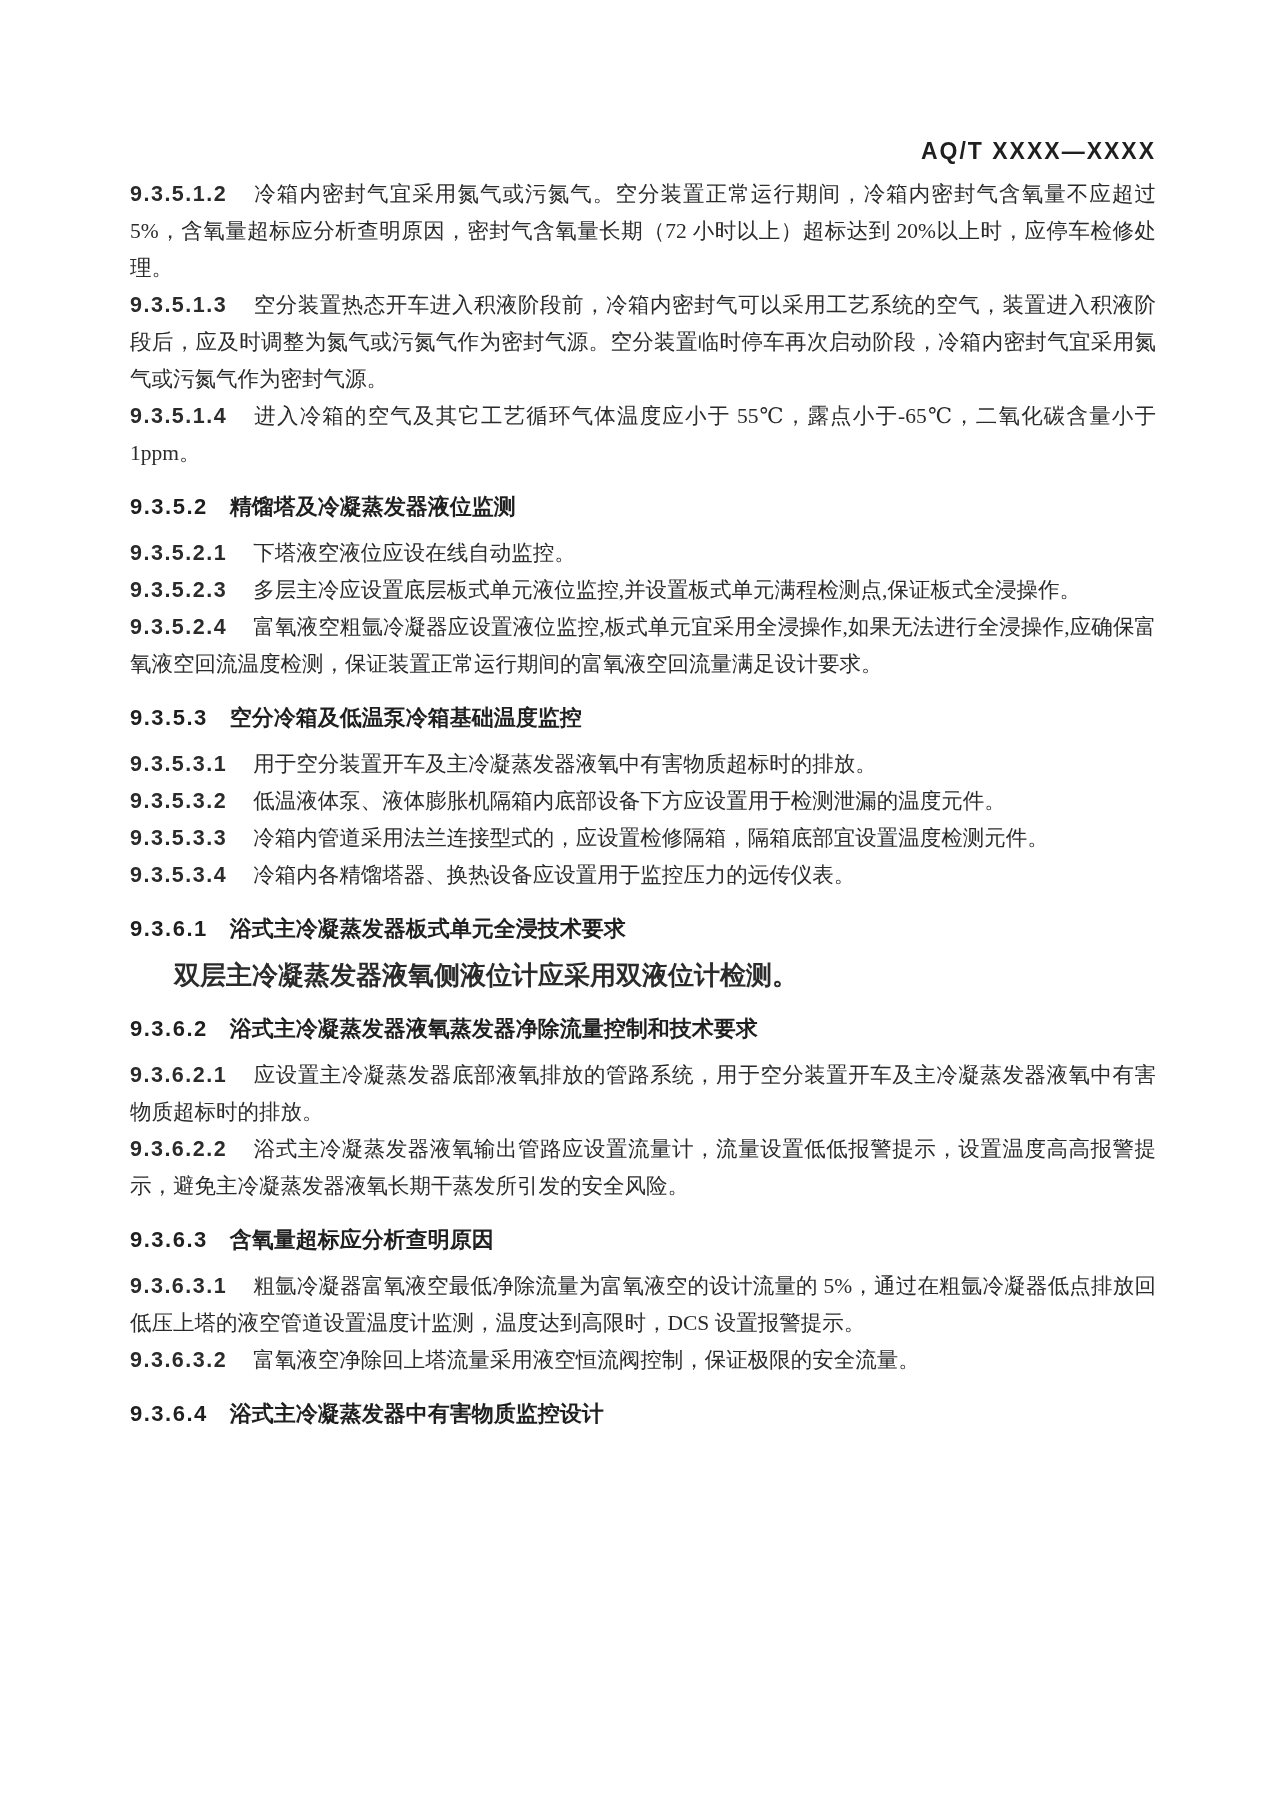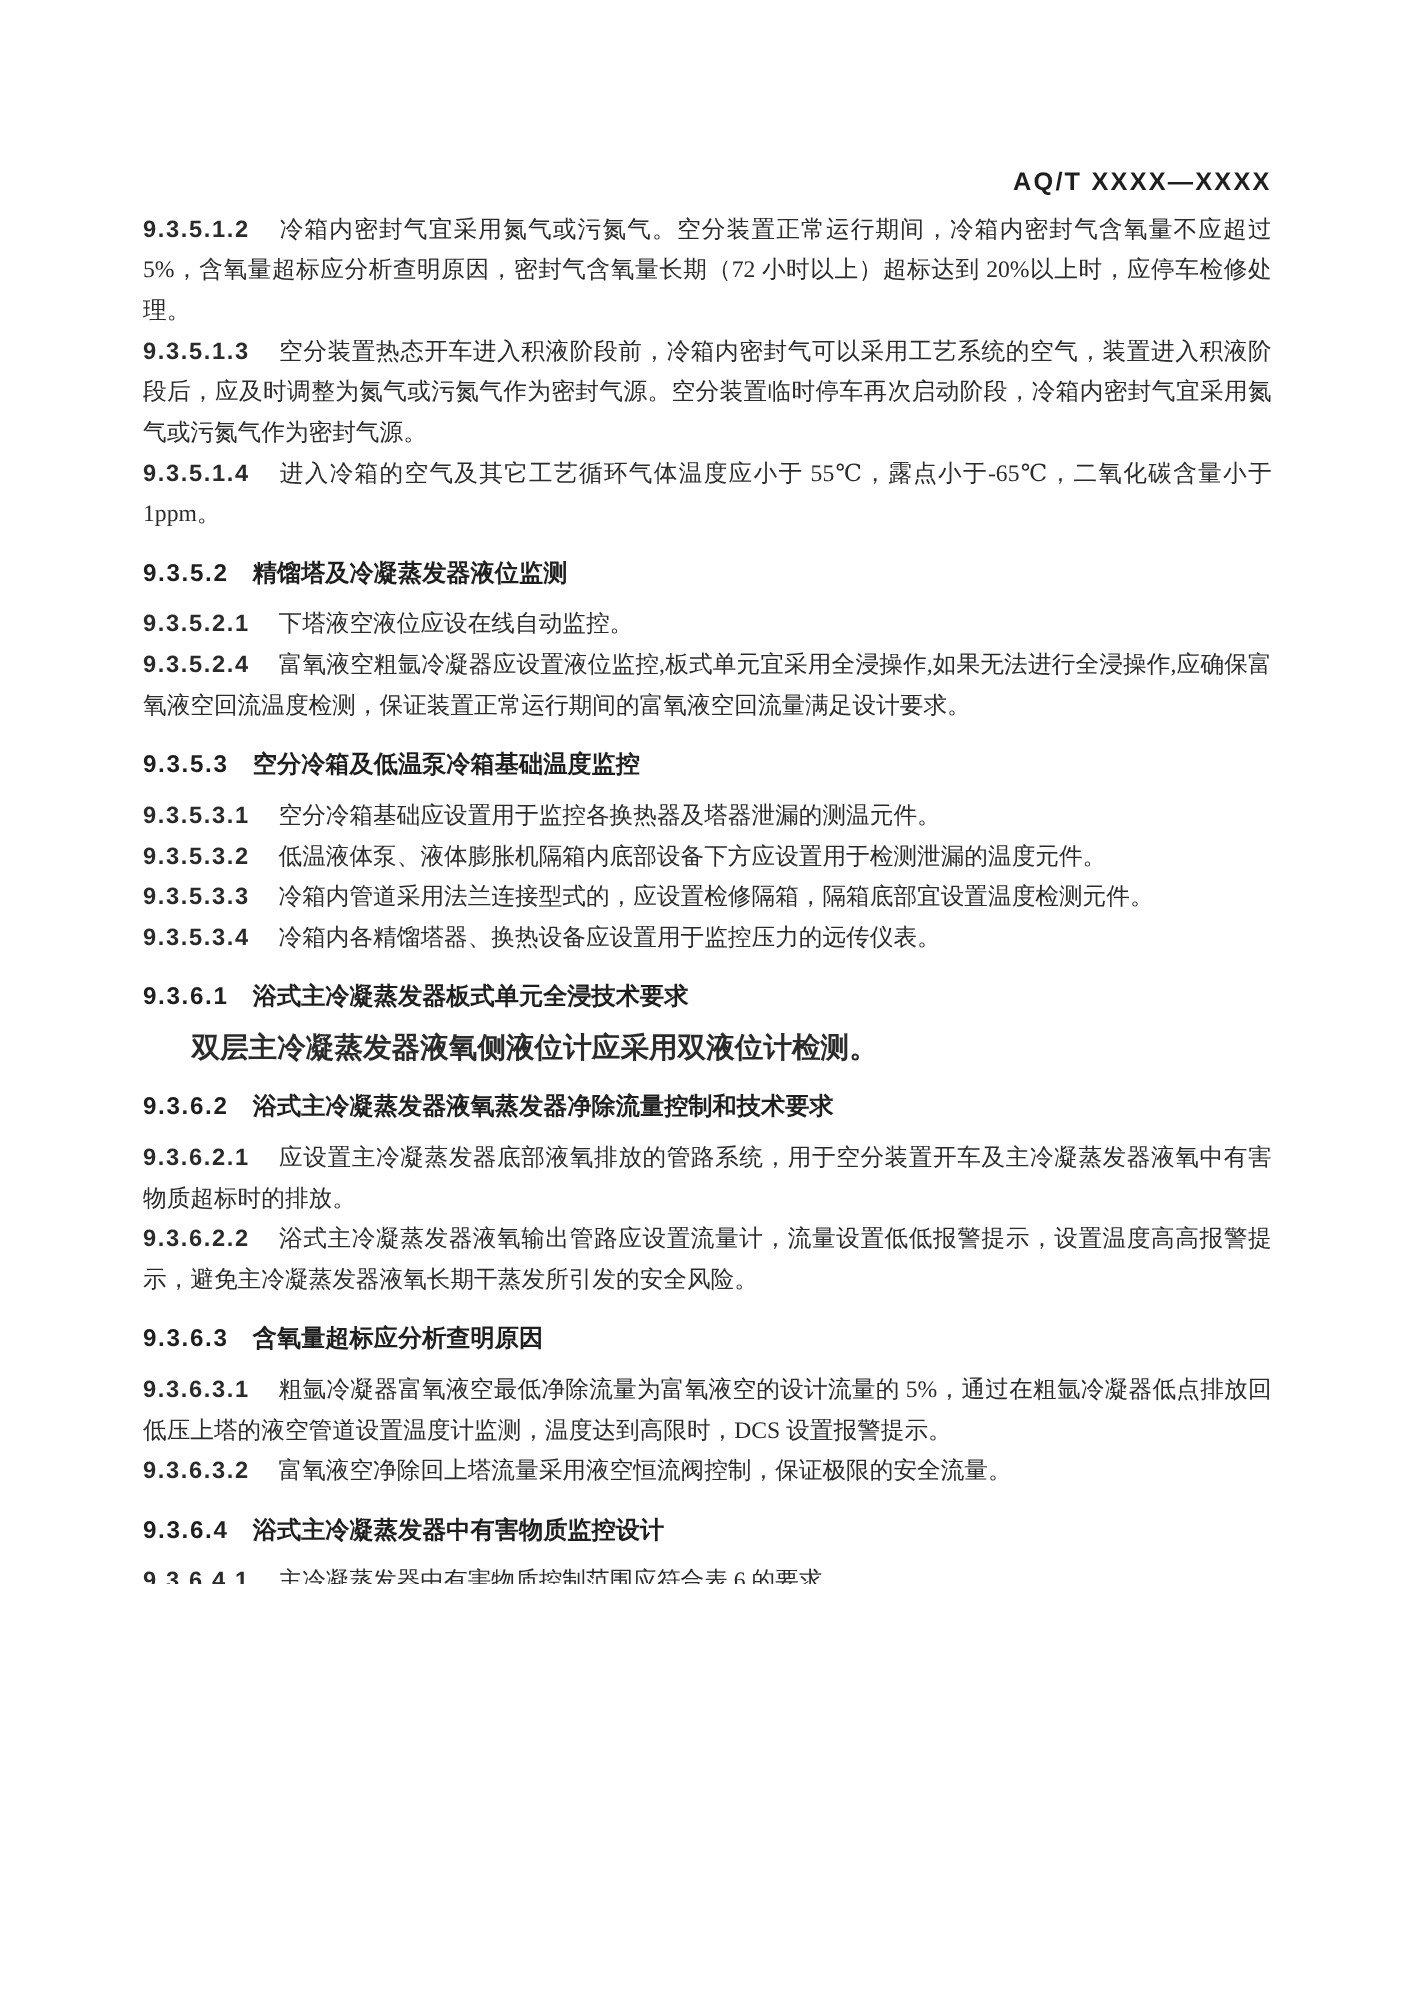--- a/index.html
+++ b/index.html
@@ -4,21 +4,20 @@
 <style>
   html, body { margin: 0; padding: 0; background: #ffffff; }
   .page {
     position: relative;
     width: 1280px;
     height: 1426px;
     background: #ffffff;
     overflow: hidden;
     font-family: "Liberation Serif", "DejaVu Serif", serif;
     color: #2b2b2b;
-    margin-top: 14px;
   }
   .running-header {
     position: absolute;
     top: 138px;
     right: 124px;
     font-family: "Liberation Sans", "DejaVu Sans", sans-serif;
     font-weight: 700;
     font-size: 23px;
     letter-spacing: 2px;
     color: #1f1f1f;
@@ -99,23 +98,24 @@
 <div class="page">
 
   <div class="running-header">AQ/T XXXX—XXXX</div>
 
   <div class="content" id="doc-content">
       <p class="para"><span class="num">9.3.5.1.2</span><span>冷箱内密封气宜采用氮气或污氮气。空分装置正常运行期间，冷箱内密封气含氧量不应超过 5%，含氧量超标应分析查明原因，密封气含氧量长期（72 小时以上）超标达到 20%以上时，应停车检修处理。</span></p>
       <p class="para"><span class="num">9.3.5.1.3</span><span>空分装置热态开车进入积液阶段前，冷箱内密封气可以采用工艺系统的空气，装置进入积液阶段后，应及时调整为氮气或污氮气作为密封气源。空分装置临时停车再次启动阶段，冷箱内密封气宜采用氮气或污氮气作为密封气源。</span></p>
       <p class="para"><span class="num">9.3.5.1.4</span><span>进入冷箱的空气及其它工艺循环气体温度应小于 55℃，露点小于-65℃，二氧化碳含量小于 1ppm。</span></p>
       <p class="heading"><span class="num">9.3.5.2</span><span>精馏塔及冷凝蒸发器液位监测</span></p>
       <p class="para"><span class="num">9.3.5.2.1</span><span>下塔液空液位应设在线自动监控。</span></p>
+      <p class="para"><span class="num">9.3.5.2.3</span><span>多层主冷应设置底层板式单元液位监控,并设置板式单元满程检测点,保证板式全浸操作。</span></p>
       <p class="para"><span class="num">9.3.5.2.4</span><span>富氧液空粗氩冷凝器应设置液位监控,板式单元宜采用全浸操作,如果无法进行全浸操作,应确保富氧液空回流温度检测，保证装置正常运行期间的富氧液空回流量满足设计要求。</span></p>
       <p class="heading"><span class="num">9.3.5.3</span><span>空分冷箱及低温泵冷箱基础温度监控</span></p>
-      <p class="para"><span class="num">9.3.5.3.1</span><span>空分冷箱基础应设置用于监控各换热器及塔器泄漏的测温元件。</span></p>
+      <p class="para"><span class="num">9.3.5.3.1</span><span>用于空分装置开车及主冷凝蒸发器液氧中有害物质超标时的排放。</span></p>
       <p class="para"><span class="num">9.3.5.3.2</span><span>低温液体泵、液体膨胀机隔箱内底部设备下方应设置用于检测泄漏的温度元件。</span></p>
       <p class="para"><span class="num">9.3.5.3.3</span><span>冷箱内管道采用法兰连接型式的，应设置检修隔箱，隔箱底部宜设置温度检测元件。</span></p>
       <p class="para"><span class="num">9.3.5.3.4</span><span>冷箱内各精馏塔器、换热设备应设置用于监控压力的远传仪表。</span></p>
       <p class="heading"><span class="num">9.3.6.1</span><span>浴式主冷凝蒸发器板式单元全浸技术要求</span></p>
       <p class="indent"><span>双层主冷凝蒸发器液氧侧液位计应采用双液位计检测。</span></p>
       <p class="heading"><span class="num">9.3.6.2</span><span>浴式主冷凝蒸发器液氧蒸发器净除流量控制和技术要求</span></p>
       <p class="para"><span class="num">9.3.6.2.1</span><span>应设置主冷凝蒸发器底部液氧排放的管路系统，用于空分装置开车及主冷凝蒸发器液氧中有害物质超标时的排放。</span></p>
       <p class="para"><span class="num">9.3.6.2.2</span><span>浴式主冷凝蒸发器液氧输出管路应设置流量计，流量设置低低报警提示，设置温度高高报警提示，避免主冷凝蒸发器液氧长期干蒸发所引发的安全风险。</span></p>
       <p class="heading"><span class="num">9.3.6.3</span><span>含氧量超标应分析查明原因</span></p>
       <p class="para"><span class="num">9.3.6.3.1</span><span>粗氩冷凝器富氧液空最低净除流量为富氧液空的设计流量的 5%，通过在粗氩冷凝器低点排放回低压上塔的液空管道设置温度计监测，温度达到高限时，DCS 设置报警提示。</span></p>

